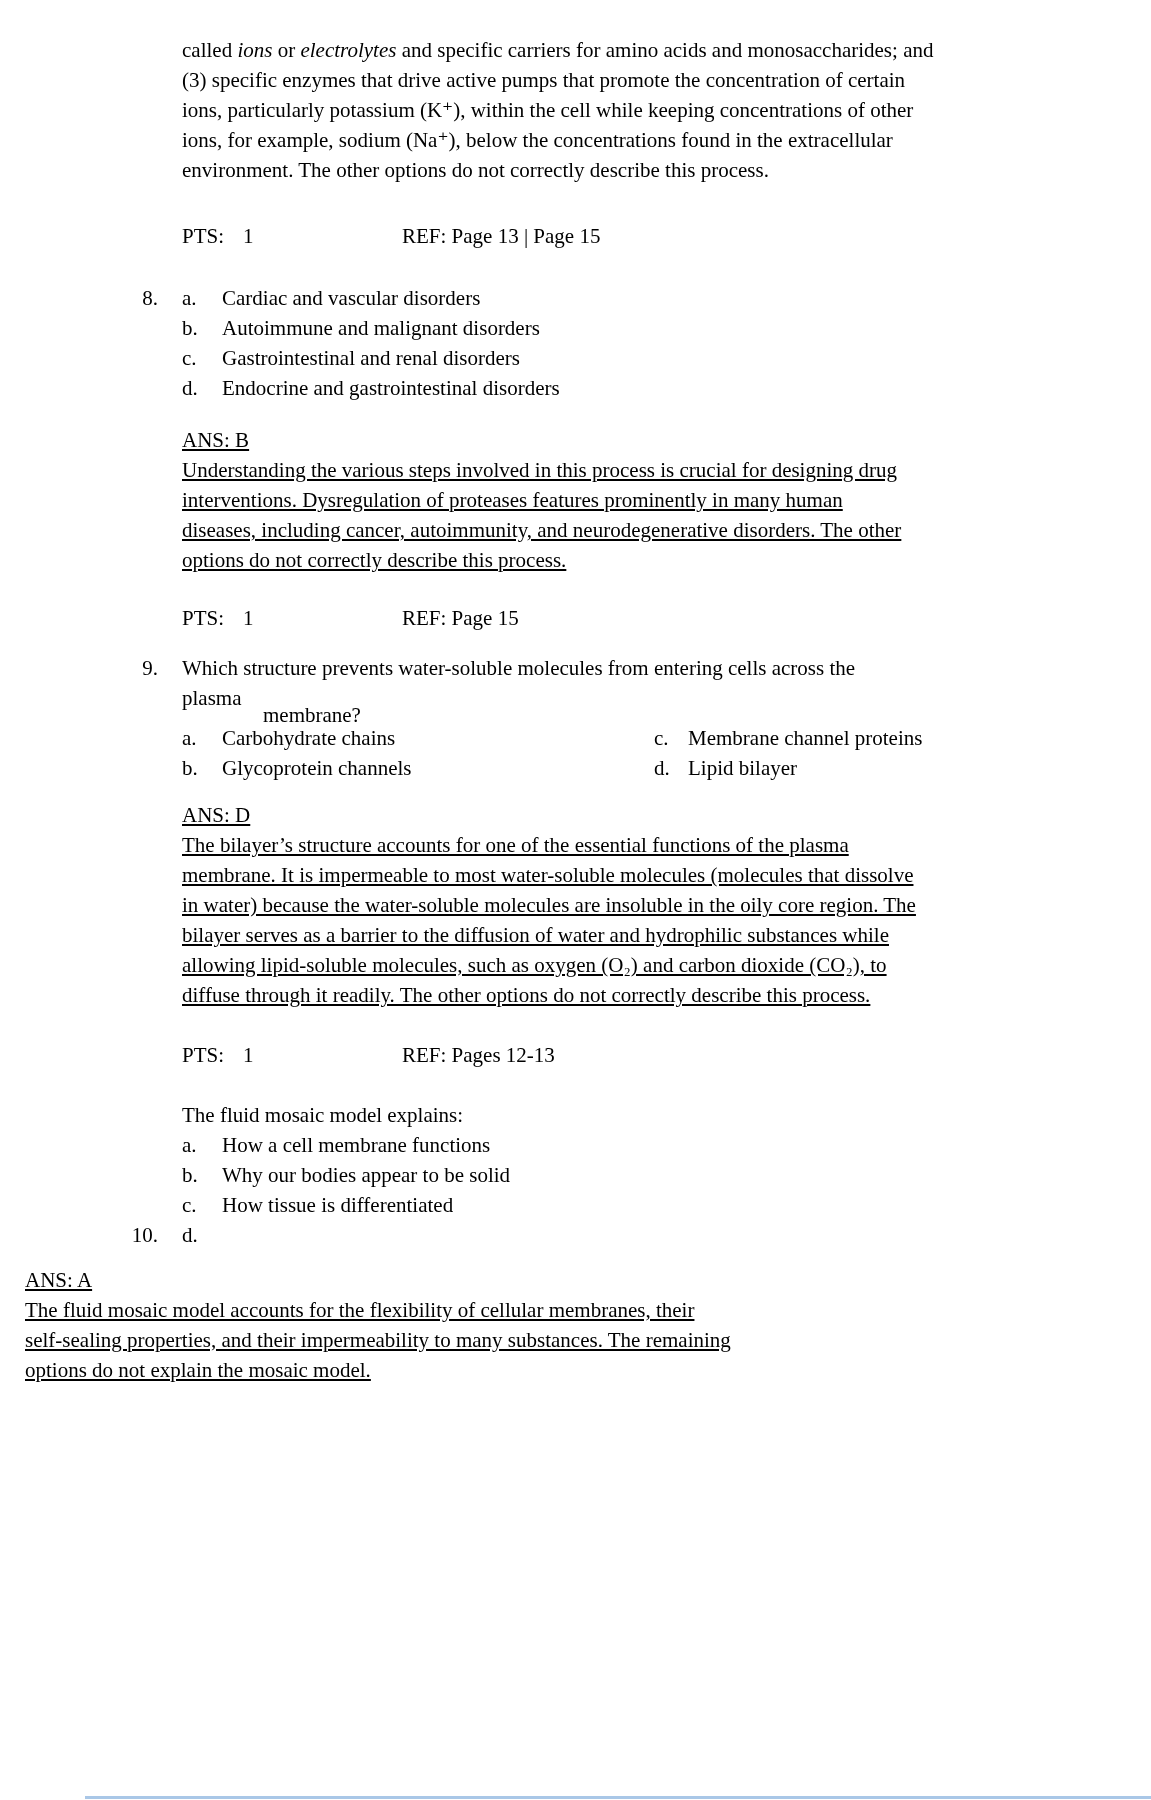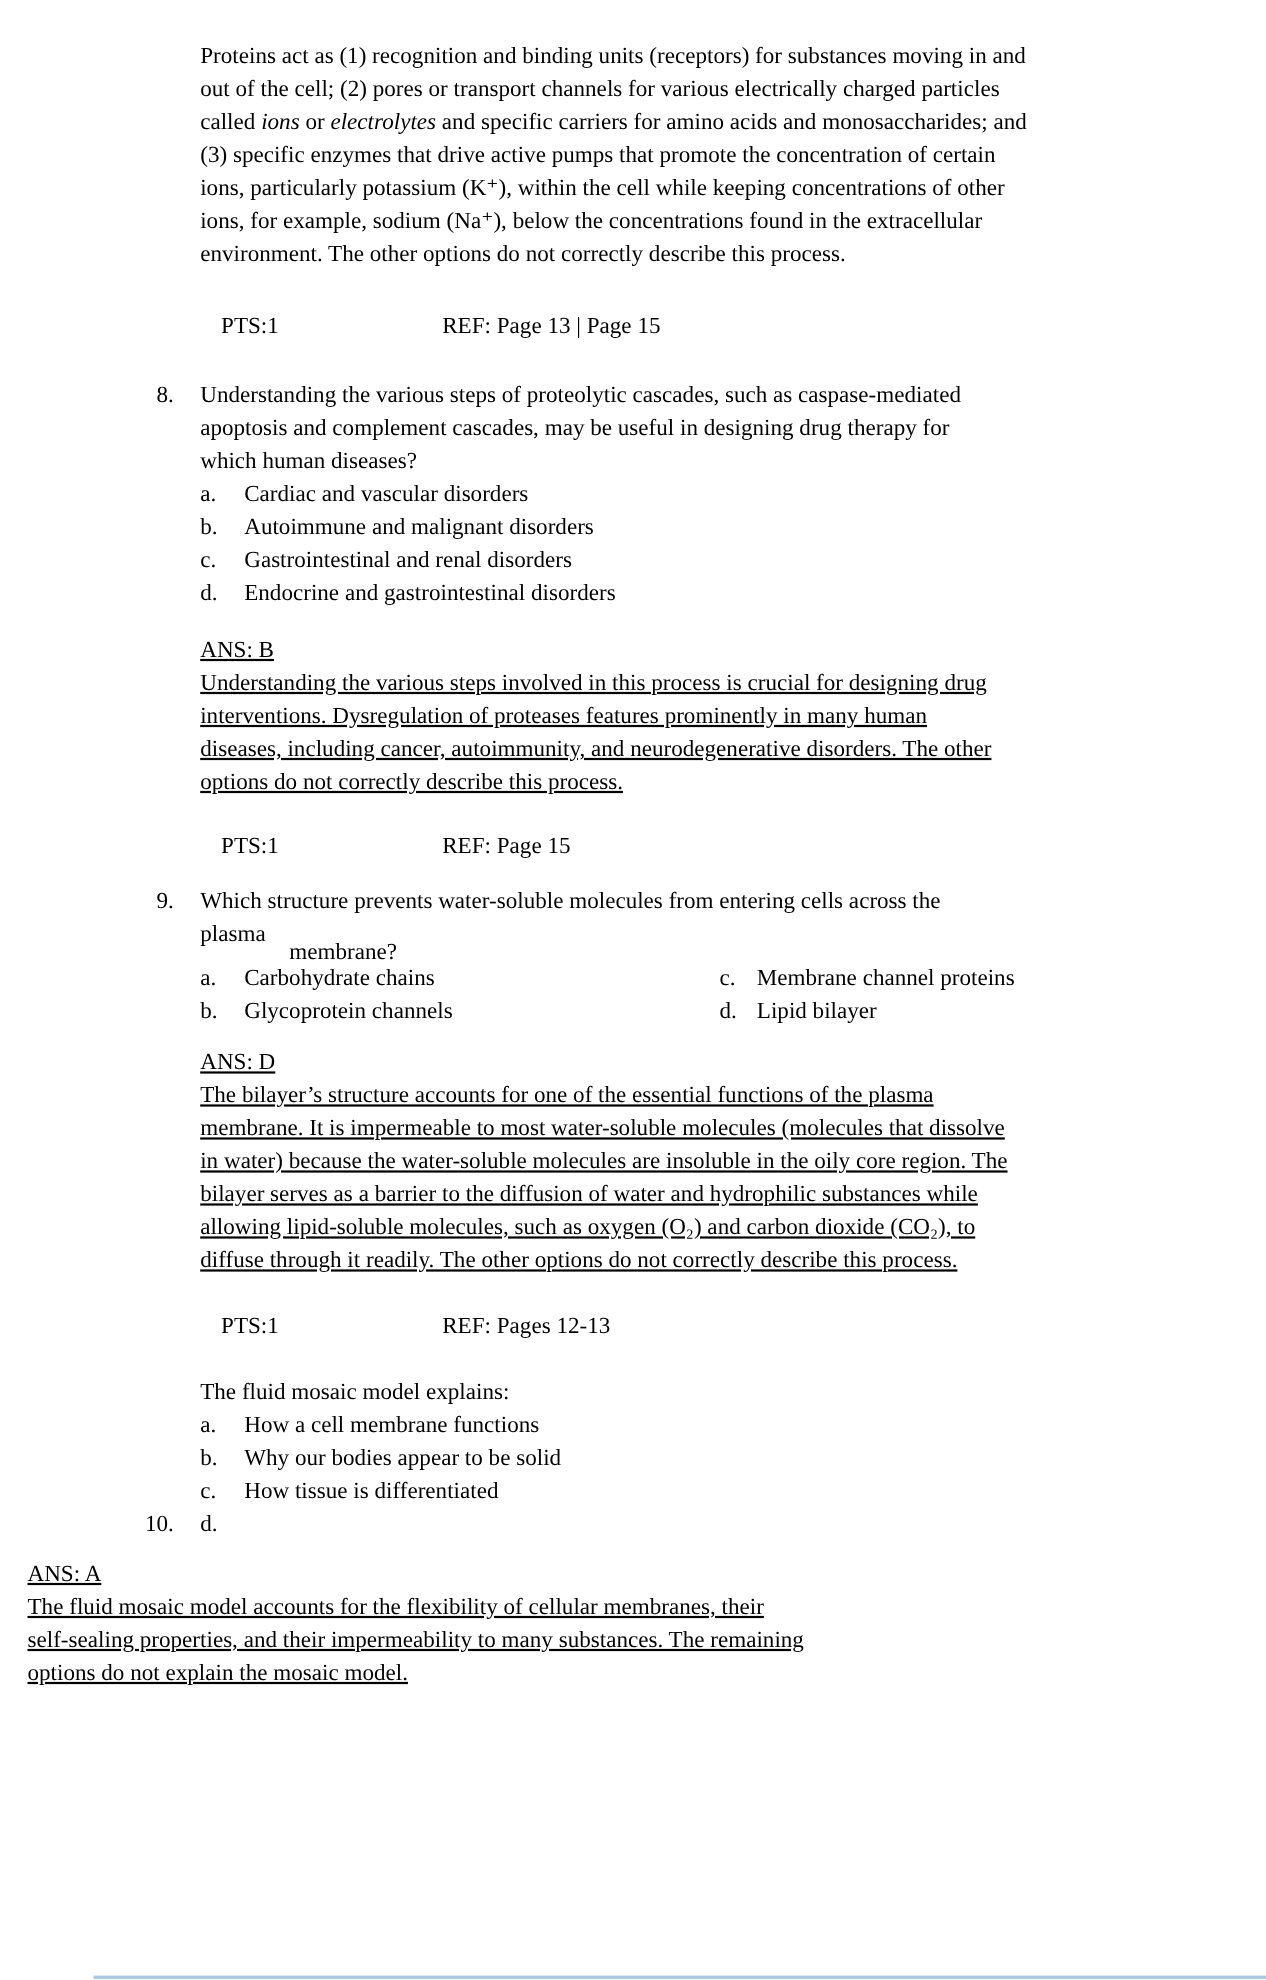--- a/index.html
+++ b/index.html
@@ -6,21 +6,21 @@
   .page{
     width:1151px;height:1800px;background:#ffffff;position:relative;overflow:hidden;
     font-family:"Liberation Serif","DejaVu Serif",serif;
     font-size:21px;line-height:30px;color:#000;
   }
   .pre{white-space:pre;}
   .it{font-style:italic;}
   .para{margin:35px 0 0 182px;}
   .ansblock{margin-left:182px;text-decoration:underline;}
   .ptsrow{display:flex;margin-left:182px;}
-  .ptslabel{width:61px;flex:none;text-align:right;}
+  .ptslabel{width:61px;flex:none;}
   .ptsvalue{width:159px;flex:none;}
   .question{display:flex;}
   .qnum{width:158px;text-align:right;flex:none;}
   .qbody{margin-left:24px;flex:1;min-width:0;}
   .opt{display:flex;}
   .ol{width:40px;flex:none;}
   .optgrid{display:flex;}
   .optcol1{width:472px;flex:none;}
   .optcol2 .ol{width:34px;}
   .tight-plasma{height:17px;}
@@ -35,41 +35,36 @@
   #q10{margin-top:30px;align-items:flex-end;}
   #ans-q10{margin-top:15px;margin-left:25px;}
   .bottom-line{position:absolute;left:85px;right:0;bottom:1px;height:3px;background:#a9c7e7;}
 </style>
 </head>
 <body>
 
 <div class="page">
 
   <div class="para">
-    <div class="pre">Proteins act as (1) recognition and binding units (receptors) for substances moving in and
-out of the cell; (2) pores or transport channels for various electrically charged particles</div>
     <div><span>called </span><span class="it">ions</span><span> or </span><span class="it">electrolytes</span><span> and specific carriers for amino acids and monosaccharides; and</span></div>
     <div class="pre">(3) specific enzymes that drive active pumps that promote the concentration of certain
 ions, particularly potassium (K⁺), within the cell while keeping concentrations of other
 ions, for example, sodium (Na⁺), below the concentrations found in the extracellular
 environment. The other options do not correctly describe this process.</div>
   </div>
 
   <div class="ptsrow" id="pts-q7">
     <span class="ptslabel">PTS:</span>
     <span class="ptsvalue">1</span>
     <span>REF: Page 13 | Page 15</span>
   </div>
 
   <div class="question" id="q8">
     <div class="qnum">8.</div>
     <div class="qbody">
-      <div class="pre">Understanding the various steps of proteolytic cascades, such as caspase-mediated
-apoptosis and complement cascades, may be useful in designing drug therapy for
-which human diseases?</div>
       <div class="opt">
           <span class="ol">a.</span>
           <span>Cardiac and vascular disorders</span>
         </div>
       <div class="opt">
           <span class="ol">b.</span>
           <span>Autoimmune and malignant disorders</span>
         </div>
       <div class="opt">
           <span class="ol">c.</span>

